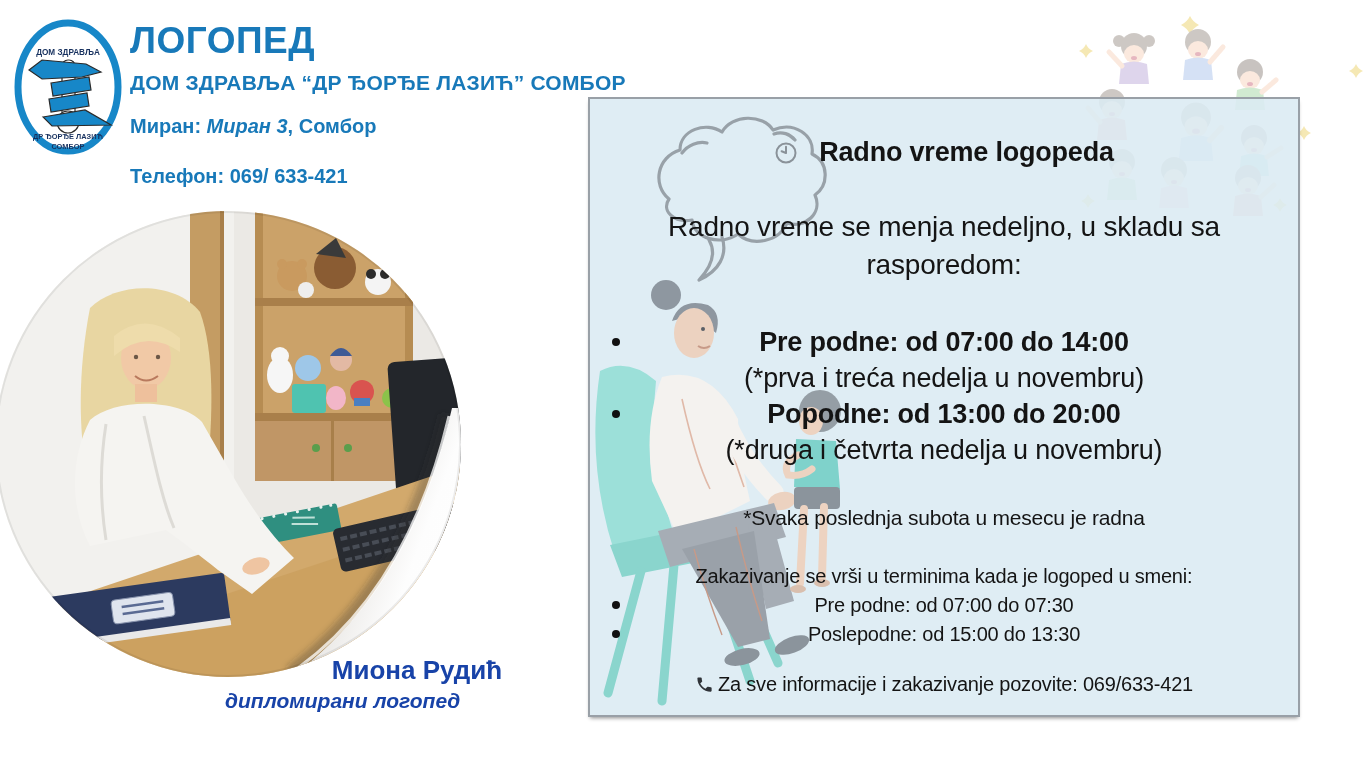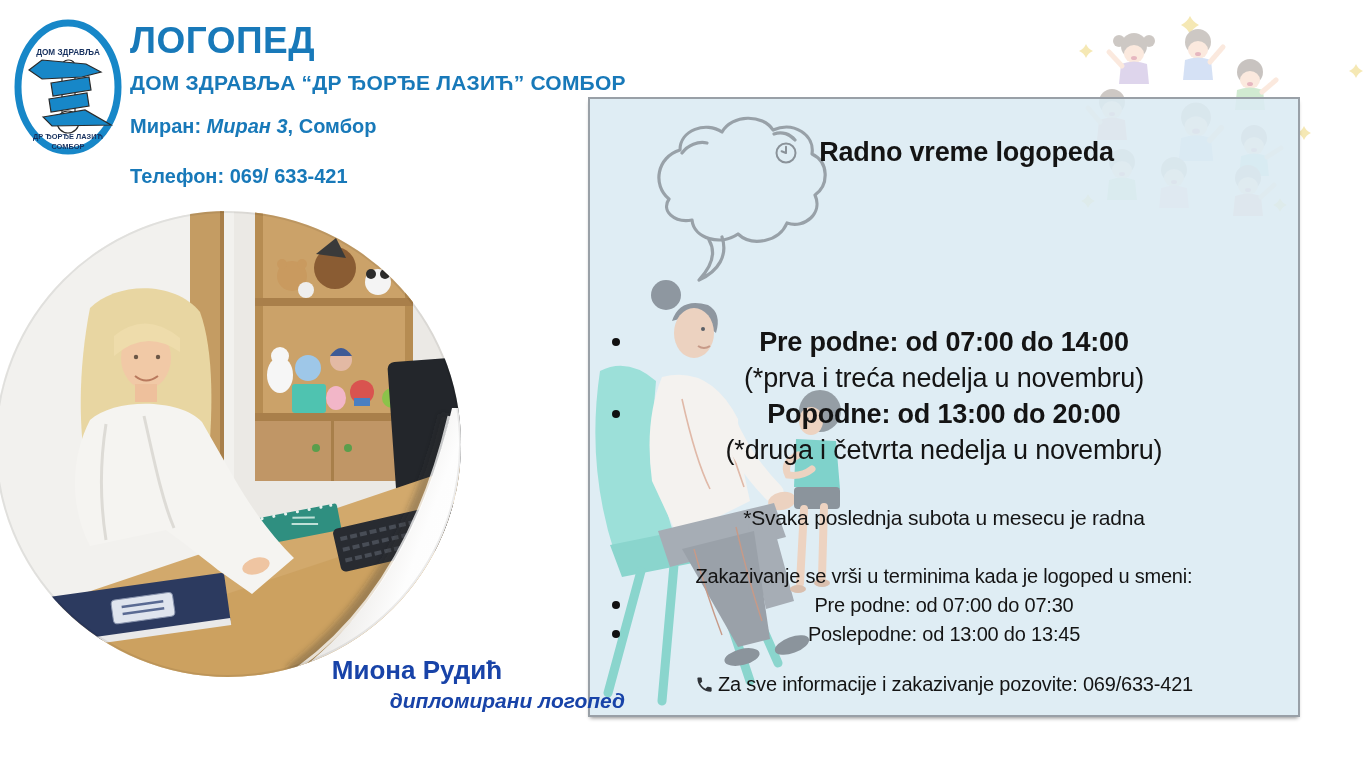--- a/index.html
+++ b/index.html
@@ -11,21 +11,21 @@
   .title{left:130px;top:20px;font-size:37px;font-weight:600;color:#1879b9;letter-spacing:.5px;}
   .subtitle{left:130px;top:71px;font-size:21px;font-weight:600;color:#1879b9;letter-spacing:.2px;}
   .addr{left:130px;top:115px;font-size:20px;font-weight:700;color:#1879b9;}
   .addr .ital{font-style:italic;}
   .phone{left:130px;top:165px;font-size:20px;font-weight:700;color:#1879b9;}
 
   
   .photo{left:-6px;top:210px;width:468px;height:468px;z-index:2;}
   .staff-name{left:217px;top:655px;width:400px;text-align:center;
               font-size:26px;font-weight:700;color:#1843a8;z-index:4;}
-  .staff-role{left:225px;top:689px;width:400px;text-align:right;
+  .staff-role{left:225px;top:689px;width:400px;text-align:left;
               font-size:21px;font-weight:700;font-style:italic;color:#1843a8;z-index:4;}
 
   
   .children{left:1072px;top:6px;width:300px;height:230px;z-index:1;opacity:.42;}
 
   
   .panel{left:588px;top:97px;width:712px;height:620px;
          background:rgba(219,234,242,.88);
          border:2px solid #99a0a7;box-sizing:border-box;
          box-shadow:0 3px 4px -2px rgba(0,0,0,.45);
@@ -322,38 +322,41 @@
   </svg>
 
   <div class="line p-head">
     <svg width="24" height="24" viewBox="0 0 24 24">
       <circle cx="12" cy="12" r="9.5" fill="none" stroke="#8a9299" stroke-width="2"></circle>
       <path d="M12 12 L12 5.8 M12 12 L7.6 10.2" stroke="#8a9299" stroke-width="2" stroke-linecap="round" fill="none"></path>
     </svg>
     <span>Radno vreme logopeda</span>
   </div>
 
+  <div class="line p-intro">
+    <span class="narrow">Radno vreme se menja nedeljno, u skladu sa rasporedom:</span>
+  </div>
 
   <span class="bullet" style="left:22px;top:239px;"></span>
   <span class="bullet" style="left:22px;top:311px;"></span>
   <div class="line p-shifts">
     <div class="b">Pre podne: od 07:00 do 14:00</div>
     <div>(*prva i treća nedelja u novembru)</div>
     <div class="b">Popodne: od 13:00 do 20:00</div>
     <div>(*druga i četvrta nedelja u novembru)</div>
   </div>
 
   <div class="line p-sat">*Svaka poslednja subota u mesecu je radna</div>
 
   <div class="line p-book">Zakazivanje se vrši u terminima kada je logoped u smeni:</div>
   <span class="bullet" style="left:22px;top:502px;"></span>
   <span class="bullet" style="left:22px;top:531px;"></span>
   <div class="line p-slots">
     <div>Pre podne: od 07:00 do 07:30</div>
-    <div>Poslepodne: od 13:00 do 13:45</div>
+    <div>Poslepodne: od 15:00 do 13:30</div>
   </div>
 
   <div class="line p-contact">
     <svg width="19" height="19" viewBox="0 0 24 24">
       <path fill="#2f3338" d="M6.62 10.79c1.44 2.83 3.76 5.14 6.59 6.59l2.2-2.2c.27-.27.67-.36 1.02-.24 1.12.37 2.33.57 3.57.57.55 0 1 .45 1 1V20c0 .55-.45 1-1 1-9.39 0-17-7.61-17-17 0-.55.45-1 1-1h3.5c.55 0 1 .45 1 1 0 1.25.2 2.45.57 3.57.11.35.03.74-.25 1.02l-2.2 2.2z"></path>
     </svg>
     <span>Za sve informacije i zakazivanje pozovite: 069/633-421</span>
   </div>
 </div>
 

